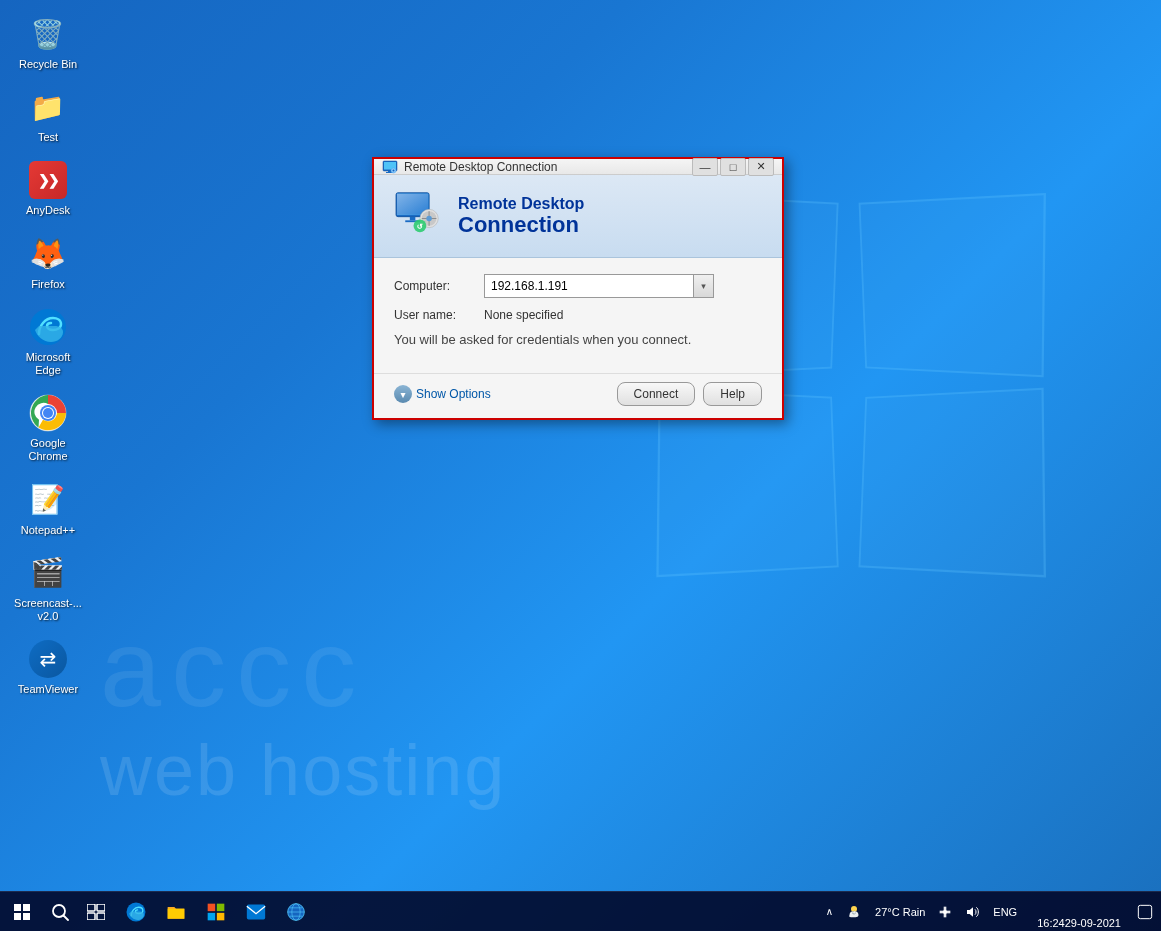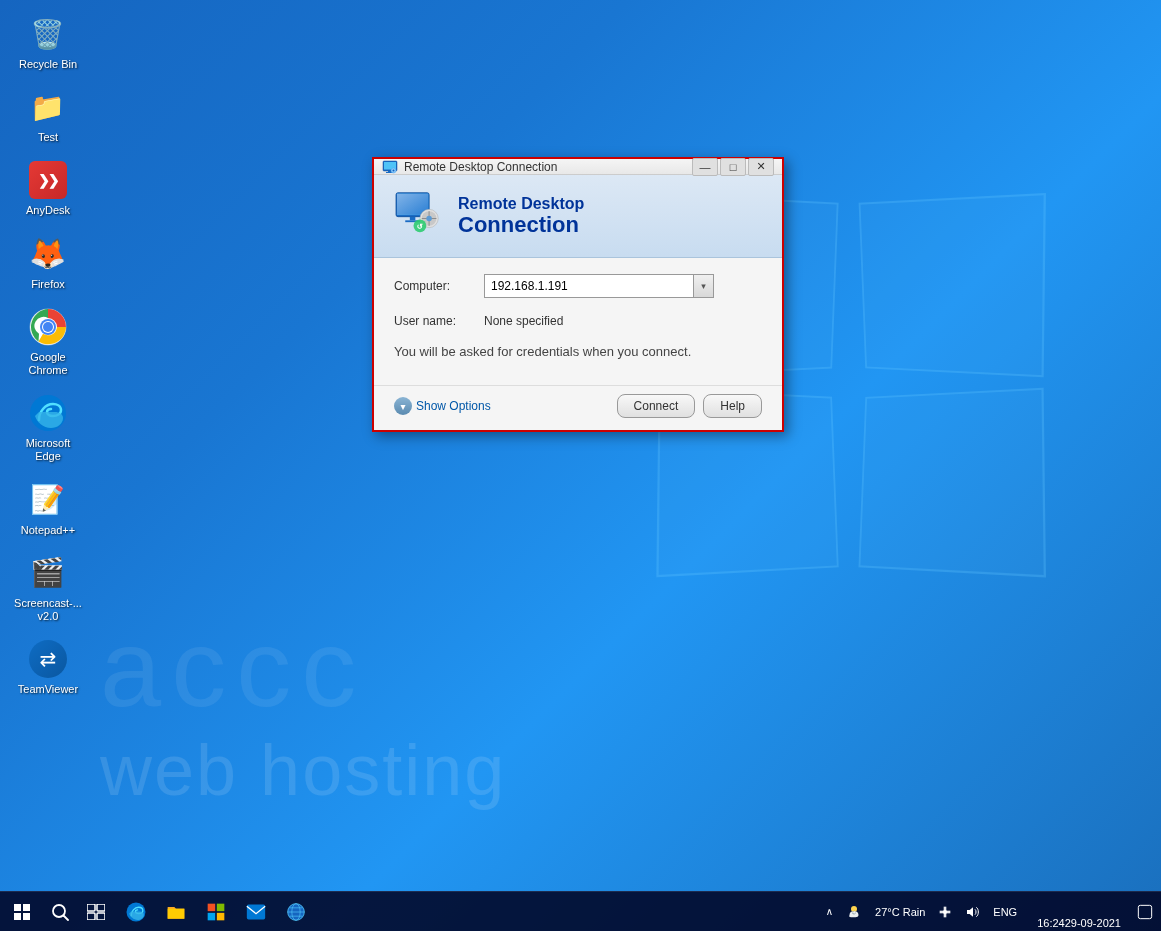--- a/index.html
+++ b/index.html
@@ -185,21 +185,21 @@
     }
 
     .rdc-body {
       padding: 16px 20px 10px 20px;
       background: #f5f5f5;
     }
 
     .rdc-field-row {
       display: flex;
       align-items: center;
-      margin-bottom: 16px;
+      margin-bottom: 10px;
     }
     .rdc-field-label {
       font-size: 12px;
       color: #333;
       width: 90px;
       flex-shrink: 0;
     }
     .rdc-field-value {
       font-size: 12px;
       color: #333;
@@ -451,46 +451,46 @@
   <div class="desktop-icon">
     <div class="icon-img">
       <div class="anydesk-icon" style="font-size:14px; font-weight:900; letter-spacing:-2px;">❯❯</div>
     </div>
     <span class="icon-label">AnyDesk</span>
   </div>
 
   <div class="desktop-icon">
     <div class="icon-img firefox-icon" style="font-size:30px;">🦊</div>
     <span class="icon-label">Firefox</span>
+  </div>
+
+  <div class="desktop-icon">
+    <div class="icon-img">
+      <svg width="38" height="38" viewBox="0 0 38 38">
+        <circle cx="19" cy="19" r="18" fill="#0078d4"></circle>
+        <path d="M10 26 C10 18 16 10 24 10 C28 10 32 12 32 16 C32 20 28 22 24 22 C20 22 18 20 18 18 C18 16 20 15 22 15" stroke="#50e0ff" stroke-width="2.5" fill="none" stroke-linecap="round"></path>
+        <path d="M6 22 C8 28 14 34 22 34 C28 34 34 30 34 24 C34 20 30 18 26 18 L10 18" fill="#34b4e8" opacity="0.8"></path>
+      </svg>
+    </div>
+    <span class="icon-label">Microsoft Edge</span>
   </div>
 
   <div class="desktop-icon">
     <div class="icon-img">
       <svg width="38" height="38" viewBox="0 0 38 38">
         <circle cx="19" cy="19" r="18" fill="#fff" stroke="#ddd" stroke-width="0.5"></circle>
         <circle cx="19" cy="19" r="8" fill="#4285f4"></circle>
         <path d="M19 1 A18 18 0 0 1 37 19 L28 19 A9 9 0 0 0 19 10 Z" fill="#ea4335"></path>
         <path d="M37 19 A18 18 0 0 1 9.5 33.6 L14 25.8 A9 9 0 0 0 28 19 Z" fill="#fbbc05"></path>
         <path d="M9.5 33.6 A18 18 0 0 1 19 1 L19 10 A9 9 0 0 0 10 25.8 Z" fill="#34a853"></path>
         <circle cx="19" cy="19" r="6" fill="white"></circle>
         <circle cx="19" cy="19" r="5" fill="#4285f4"></circle>
       </svg>
     </div>
     <span class="icon-label">Google Chrome</span>
-  </div>
-
-  <div class="desktop-icon">
-    <div class="icon-img">
-      <svg width="38" height="38" viewBox="0 0 38 38">
-        <circle cx="19" cy="19" r="18" fill="#0078d4"></circle>
-        <path d="M10 26 C10 18 16 10 24 10 C28 10 32 12 32 16 C32 20 28 22 24 22 C20 22 18 20 18 18 C18 16 20 15 22 15" stroke="#50e0ff" stroke-width="2.5" fill="none" stroke-linecap="round"></path>
-        <path d="M6 22 C8 28 14 34 22 34 C28 34 34 30 34 24 C34 20 30 18 26 18 L10 18" fill="#34b4e8" opacity="0.8"></path>
-      </svg>
-    </div>
-    <span class="icon-label">Microsoft Edge</span>
   </div>
 
   <div class="desktop-icon">
     <div class="icon-img notepad-icon" style="font-size:28px;">📝</div>
     <span class="icon-label">Notepad++</span>
   </div>
 
   <div class="desktop-icon">
     <div class="icon-img screencast-icon" style="font-size:28px;">🎬</div>
     <span class="icon-label" style="white-space:pre-line;">Screencast-...

